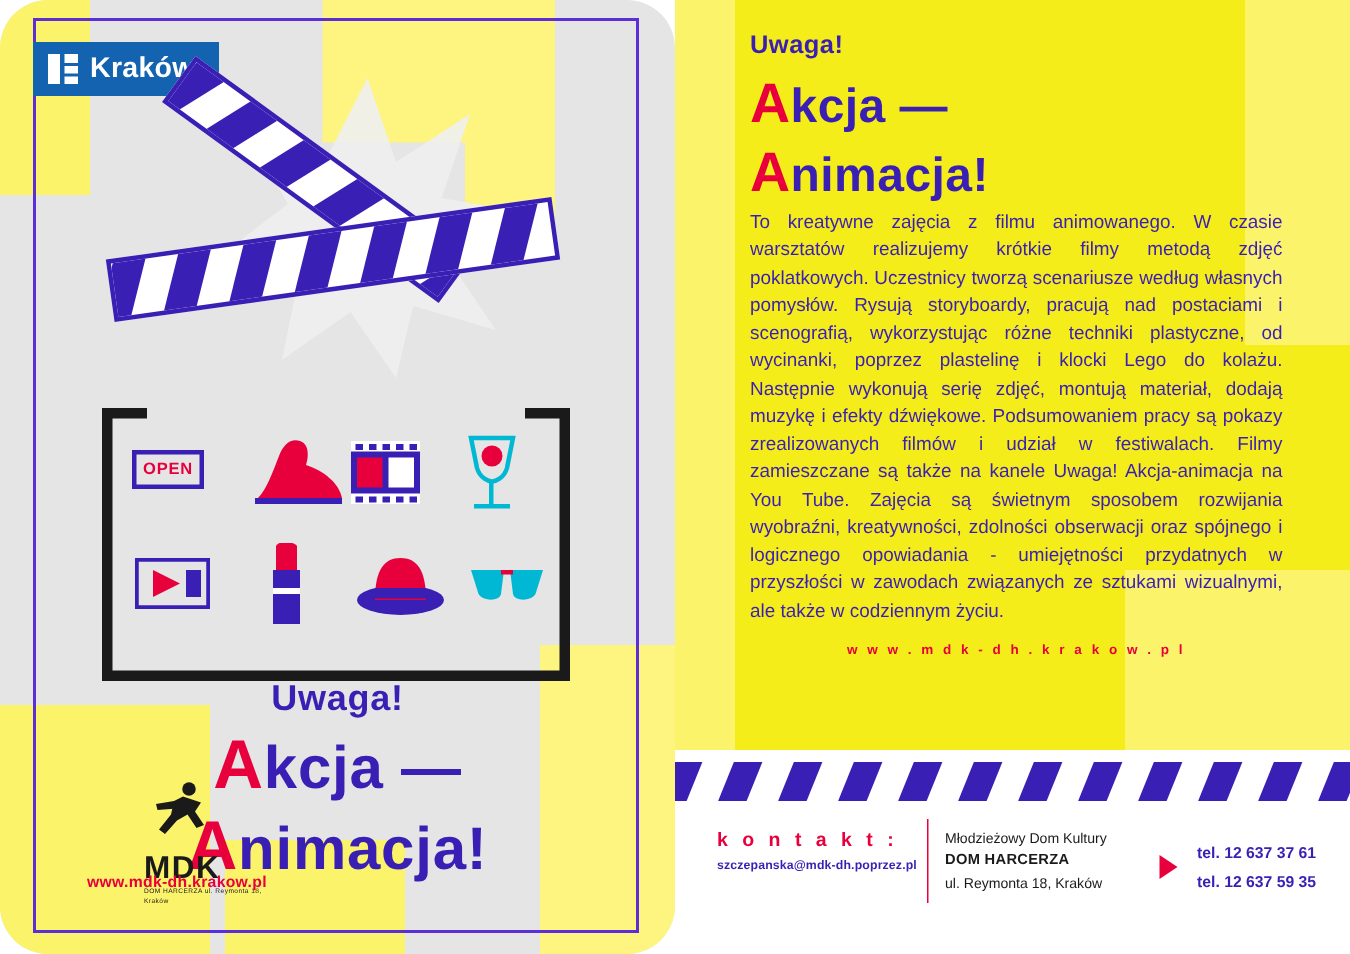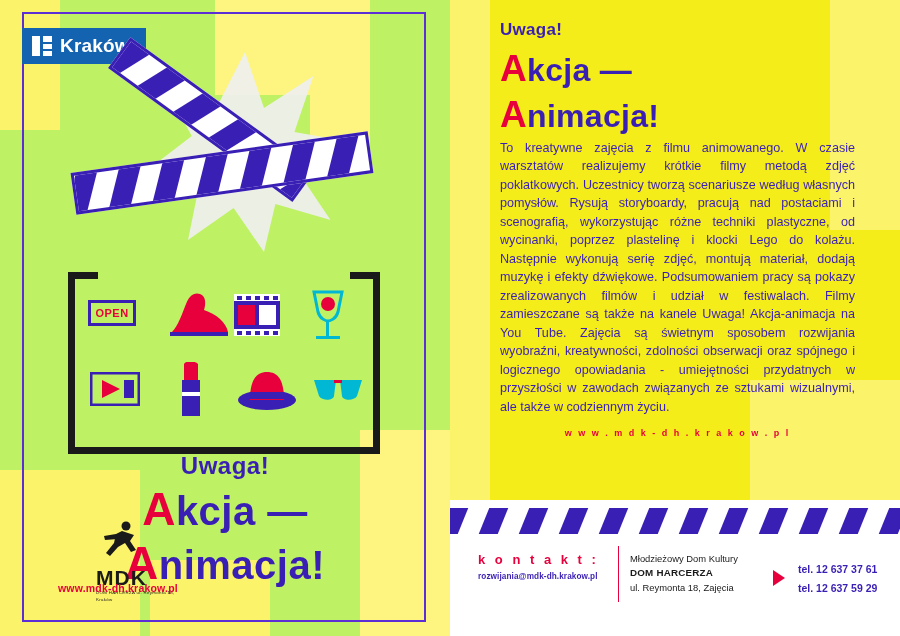--- a/index.html
+++ b/index.html
@@ -21,22 +21,23 @@
     overflow: hidden;
   }
 
   
   .poster {
     position: absolute;
     left: 0;
     top: 0;
     width: 450px;
     height: 636px;
-    background: #bef264;
-    overflow: hidden;
+    background: #e5e5e5;
+    overflow: hidden;
+    border-radius: 32px;
   }
   .poster-blob {
     position: absolute;
     background: #fbf36a;
   }
   .blob1 { left: 0; top: 0; width: 60px; height: 130px; }
   .blob2 { left: 215px; top: 0; width: 95px; height: 95px; background: #fdf57f; }
   .blob3 { left: 310px; top: 0; width: 60px; height: 150px; background: #fdf57f; }
   .blob4 { left: 0; top: 470px; width: 140px; height: 166px; background: #fbf36a; }
   .blob5 { left: 360px; top: 430px; width: 90px; height: 206px; background: #fdf57f; }
@@ -567,27 +568,27 @@
     <span style="left:234px"></span>
       <span style="left:274px"></span>
       <span style="left:314px"></span>
     <span style="left:354px"></span>
       <span style="left:394px"></span>
       <span style="left:434px"></span>
   </div>
 
   <div class="footer">
     <div class="f-kontakt">k o n t a k t :</div>
-    <div class="f-mail">rozwijania@mdk-dh.krakow.pl</div>
+    <div class="f-mail">szczepanska@mdk-dh.poprzez.pl</div>
     <div class="f-divider"></div>
     <div class="f-org">
       <span>Młodzieżowy Dom Kultury</span><br>
       <b>DOM HARCERZA</b><br>
-      <span>ul. Reymonta 18, Zajęcia</span>
+      <span>ul. Reymonta 18, Kraków</span>
     </div>
     <div class="f-arrow"></div>
     <div class="f-phones">
       <div>tel. 12 637 37 61</div>
-      <div>tel. 12 637 59 29</div>
+      <div>tel. 12 637 59 35</div>
     </div>
   </div>
 
 </div>
 
 </body></html>

